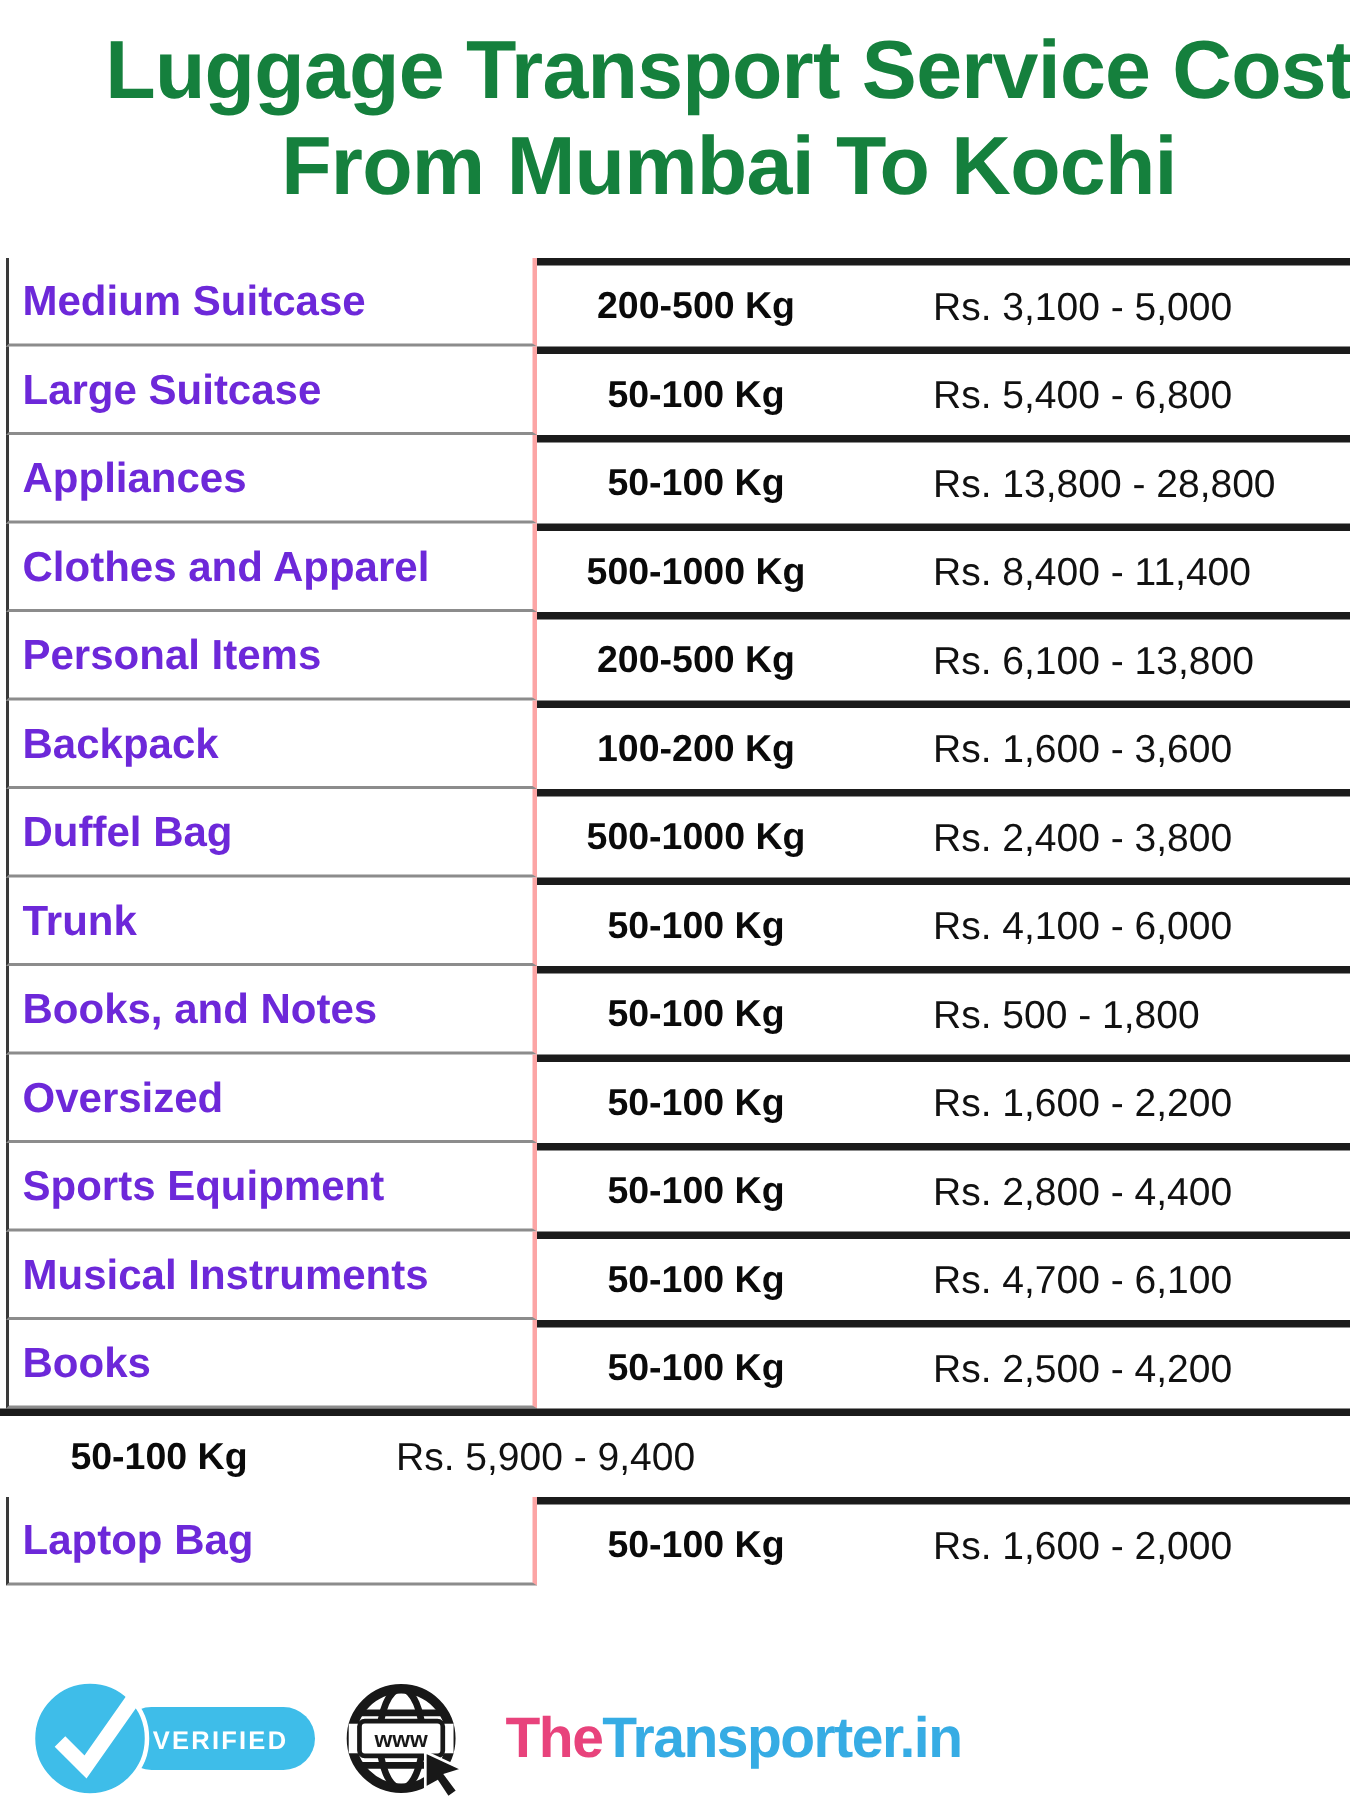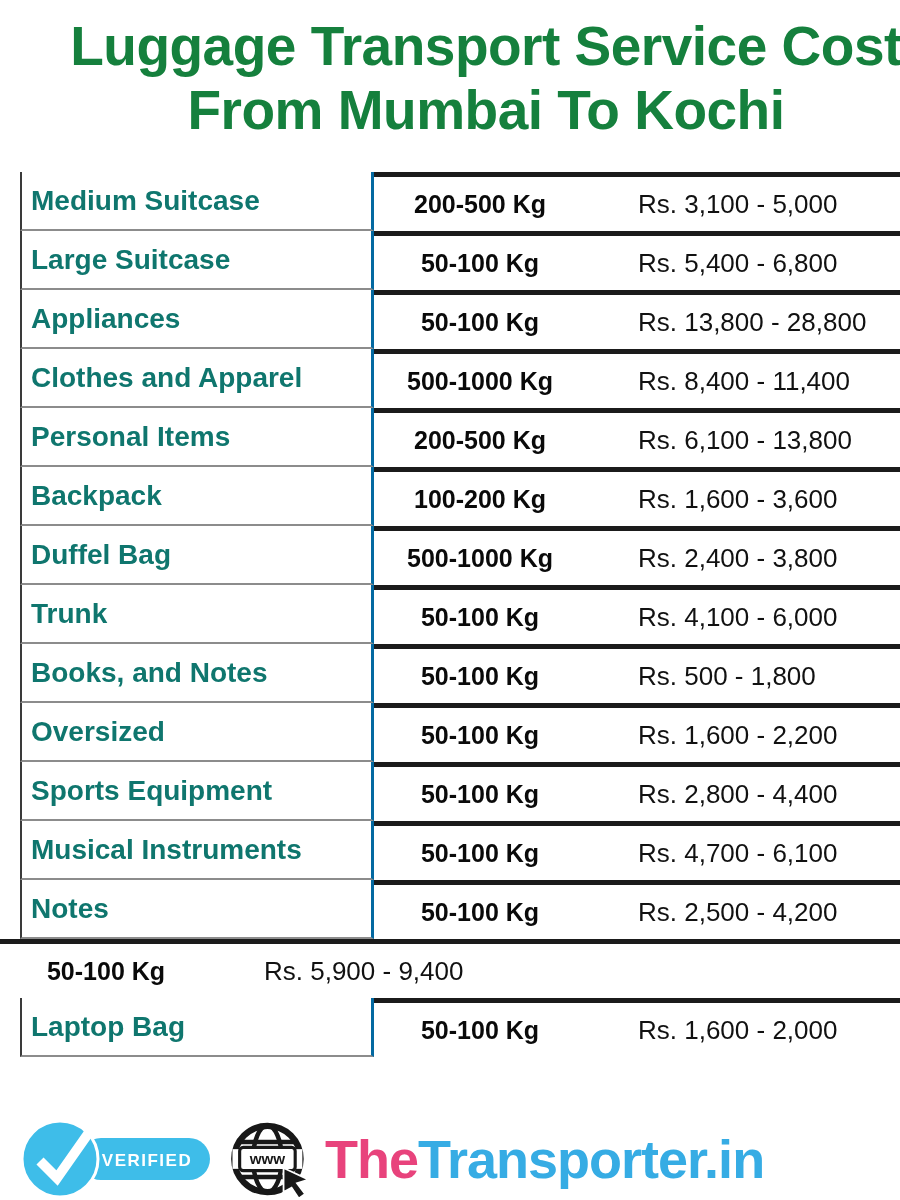--- a/index.html
+++ b/index.html
@@ -50,27 +50,27 @@
     display:flex;align-items:center;justify-content:center;
     font-weight:bold;font-size:25px;color:#0d1520;
   }
   .hex-weight{left:362px;width:215px;}
   .hex-charges{left:579px;width:252px;}
   
   .tbody{position:relative;}
   .row{display:flex;height:59px;}
   .goods-cell{
     box-sizing:border-box;
-    width:354px;margin-left:20px;
+    width:354px;margin-left:4px;
     border-left:2px solid #3a3a3a;
-    border-right:3px solid #0369a1;
+    border-right:3px solid #fca5a5;
     border-bottom:2px solid var(--line-gray);
     display:flex;align-items:center;
     padding-left:9px;
-    font-weight:bold;font-size:28px;color:#0f766e;
+    font-weight:bold;font-size:28px;color:#6d28d9;
     white-space:nowrap;
   }
   .row-right{
     flex:1;display:flex;align-items:center;
     border-top:5px solid var(--line-black);
     box-sizing:border-box;
     gap:32px;
   }
   .weight-cell{
     width:212px;text-align:center;
@@ -84,22 +84,22 @@
   }
   
   .footer{
     position:absolute;top:1118px;left:0;width:900px;height:82px;
     display:flex;align-items:center;
     padding-left:16px;box-sizing:border-box;
   }
   .verified-badge{width:196px;height:80px;flex:none;}
   .globe{width:86px;height:84px;flex:none;margin-left:16px;}
   .brand{
-    margin-left:11px;
-    font-weight:bold;font-size:54px;letter-spacing:-1px;
+    margin-left:23px;
+    font-weight:bold;font-size:38px;letter-spacing:-1px;
     white-space:nowrap;
   }
   .brand-the{color:var(--brand-pink);}
   .brand-rest{color:var(--brand-blue);}
 </style>
 </head>
 <body>
 
 <div class="page">
 
@@ -200,21 +200,21 @@
 
   <div class="row">
     <div class="goods-cell">Musical Instruments</div>
     <div class="row-right">
       <div class="weight-cell">50-100 Kg</div>
       <div class="charges-cell">Rs. 4,700 - 6,100</div>
     </div>
   </div>
 
   <div class="row">
-    <div class="goods-cell">Notes</div>
+    <div class="goods-cell">Books</div>
     <div class="row-right">
       <div class="weight-cell">50-100 Kg</div>
       <div class="charges-cell">Rs. 2,500 - 4,200</div>
     </div>
   </div>
 
   <div class="row">
     <div class="row-right">
       <div class="weight-cell">50-100 Kg</div>
       <div class="charges-cell">Rs. 5,900 - 9,400</div>

